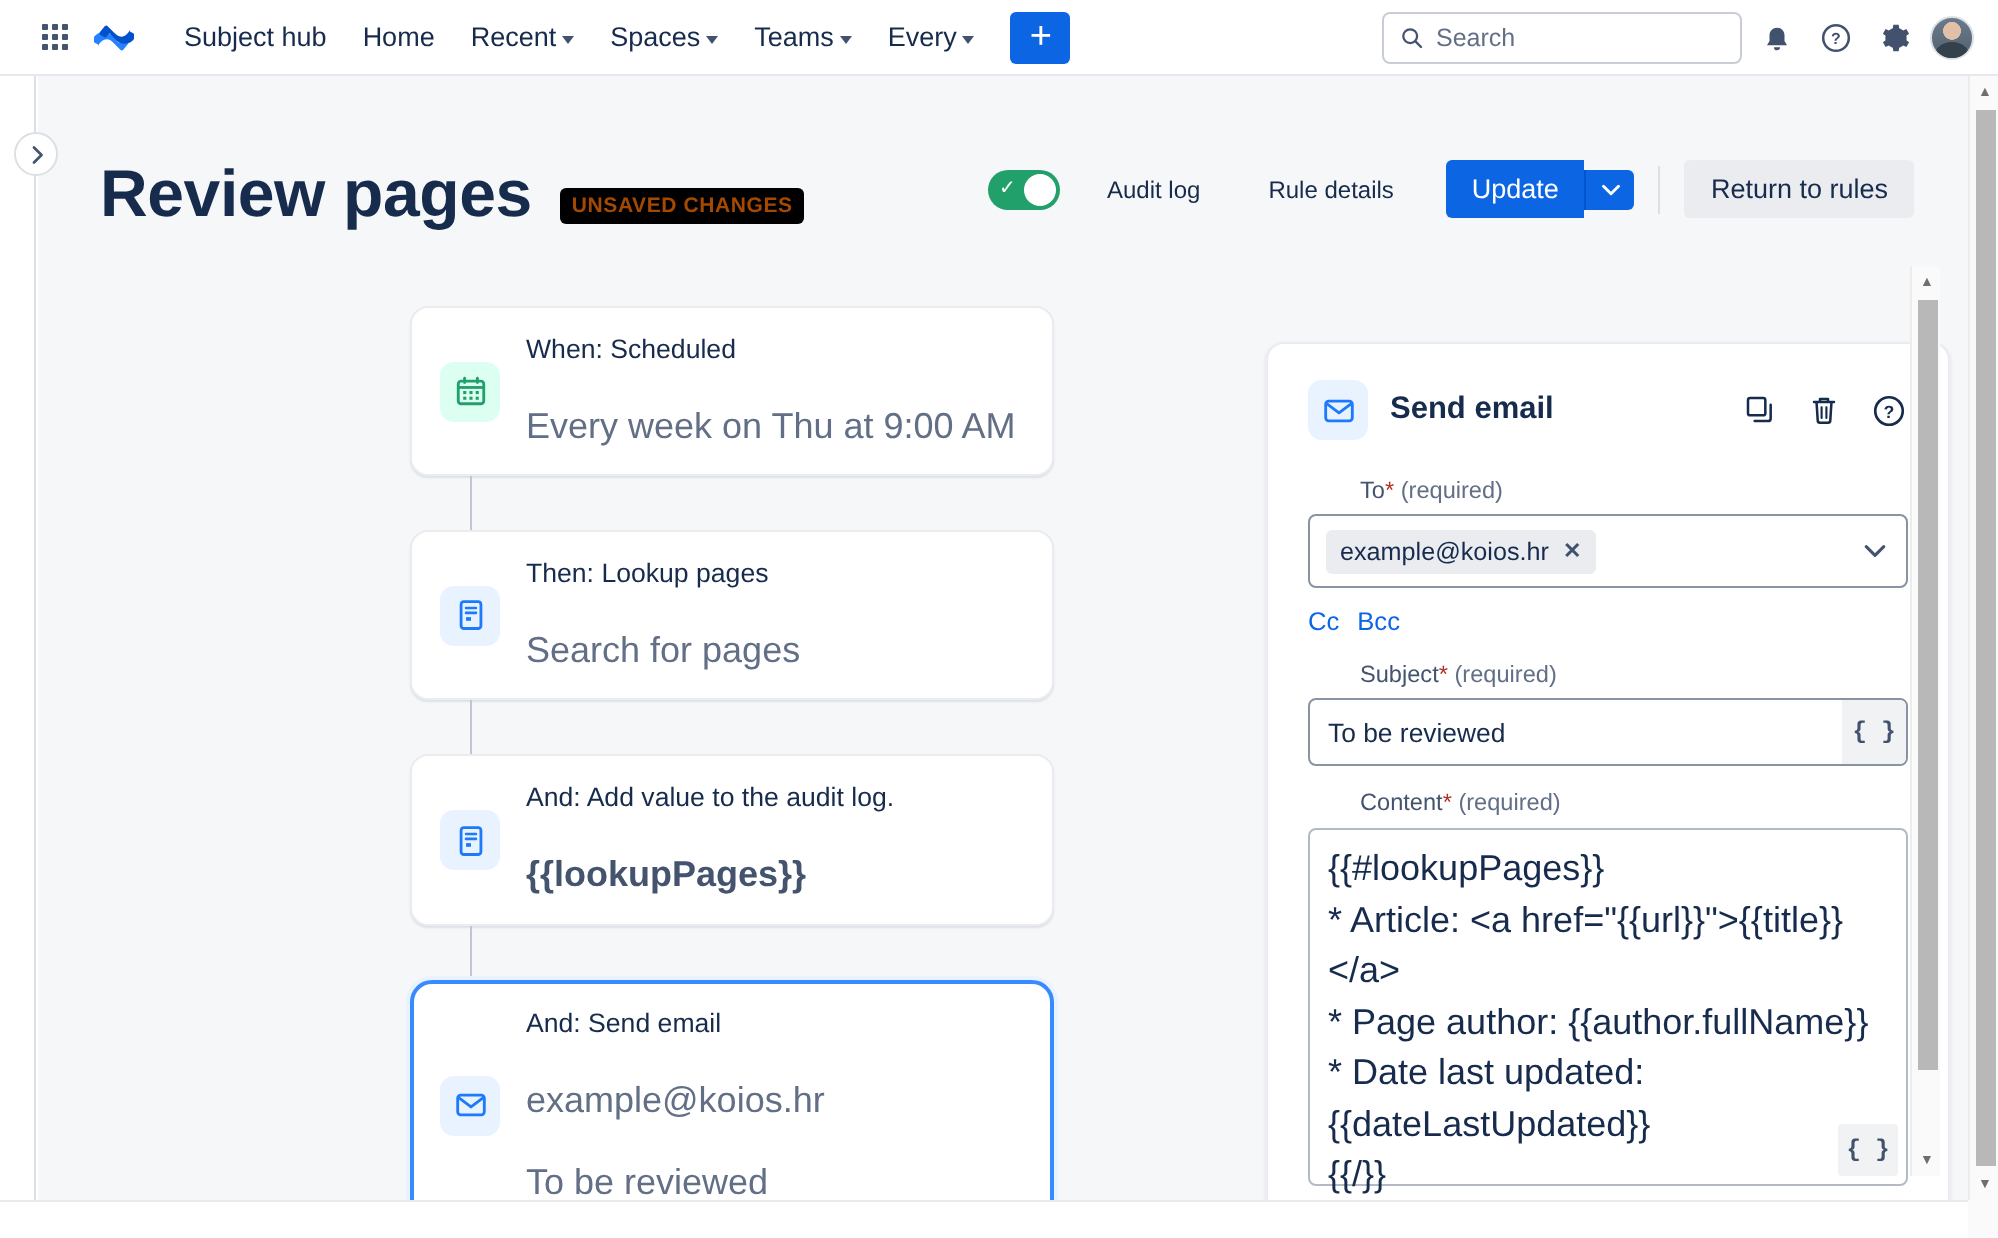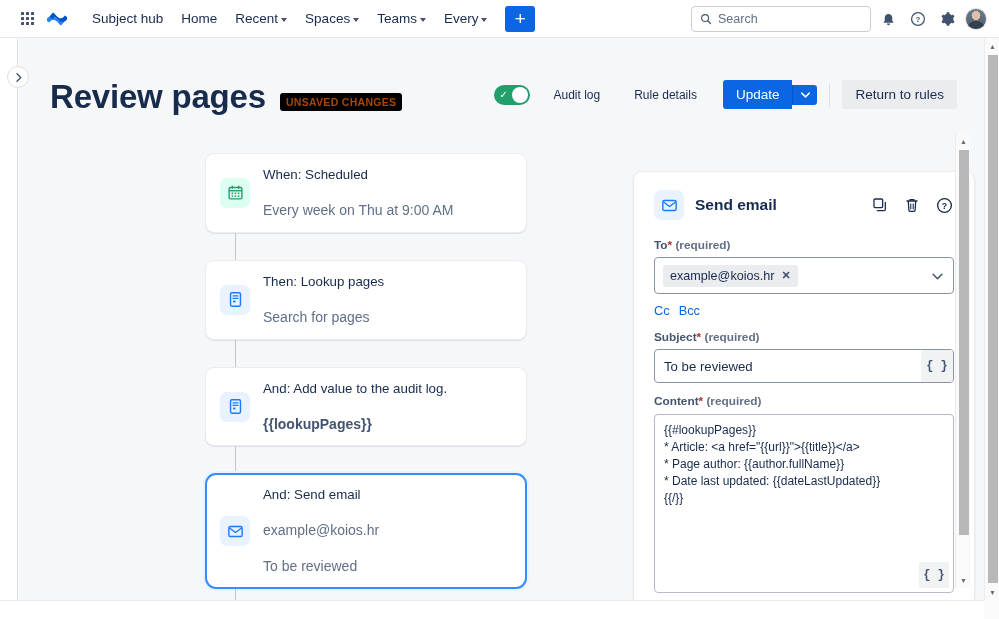--- a/index.html
+++ b/index.html
@@ -117,21 +117,21 @@
     box-shadow:0 0 0 2px #e9f2ff;
   }
   .step-icon {
     width:30px;height:30px;border-radius:7px;flex:0 0 30px;
     display:flex;align-items:center;justify-content:center;
   }
   .ico-green { background:#dcfff1; }
   .ico-blue { background:#e9f2ff; }
   .step-text { display:flex; flex-direction:column; gap:17px; }
   .step-title { font-size:13.3px; color:#172b4d; line-height:1.35; }
-  .step-sub { font-size:14px; color:#626f86; line-height:1.35; }
+  .step-sub { font-size:18px; color:#626f86; line-height:1.35; }
   .step-sub.mono { font-weight:600; color:#44546f; }
   .connector { width:1px; height:27px; background:#c1c7d0; margin-left:30px; }
   .add-component {
     margin-left:16px; margin-top:0px;
     background:#ebecf0; color:#172b4d; font-size:13.3px; font-weight:500;
     padding:8px 13px; border-radius:4px; display:inline-flex; align-items:center; gap:8px;
     cursor:pointer;
   }
   .plus-ico { font-size:15px; line-height:1; color:#172b4d; font-weight:300;}
 
@@ -141,21 +141,21 @@
     background:#fff; border:1px solid #ebecf0; border-radius:9px 9px 0 0;
     box-shadow:0 1px 2px rgba(9,30,66,0.12);
     overflow:hidden;
   }
   .panel-inner { padding:18px 20px 0 20px; }
   .panel-head { display:flex; align-items:center; gap:11px; margin-bottom:18px; }
   .panel-head .titl { font-size:15.5px; font-weight:700; color:#172b4d; flex:1;}
   .panel-acts { display:flex; align-items:center; gap:12px; }
   .panel-act { cursor:pointer; display:flex; align-items:center; justify-content:center; width:20px;height:20px;}
 
-  .field-label { font-size:11.8px; color:#44546f; margin-bottom:5px; font-weight:700;}
+  .field-label { font-size:11.8px; color:#44546f; margin-bottom:5px; font-weight:400;margin-left:26px;}
   .req-star { color:#ae2e24; }
   .req-txt { color:#626f86; }
   .input-wrap {
     border:1.6px solid #8993a4; border-radius:4px; background:#fff;
     display:flex; align-items:center; min-height:37px; padding:0 8px 0 8px; cursor:text;
   }
   .chip {
     background:#ebecf0; border-radius:3px; padding:4px 7px; font-size:12.6px; color:#172b4d;
     display:inline-flex; align-items:center; gap:7px;
   }
@@ -170,21 +170,21 @@
   }
   .subject-val { flex:1; display:flex; align-items:center; padding:0 9px; font-size:13.2px; color:#172b4d; }
   .braces-btn {
     width:32px; background:#f1f2f4; display:flex;align-items:center;justify-content:center;
     font-size:12px; color:#42526e; cursor:pointer; font-family:"Liberation Mono", monospace; font-weight:700;
   }
   .content-wrap {
     margin-top:6px; border:1.6px solid #b3bac5; border-radius:4px; background:#fff;
     height:179px; position:relative; padding:7px 9px; cursor:text;
   }
-  .content-text { font-size:12px; color:#172b4d; line-height:1.42; white-space:pre-wrap; word-break:break-word;}
+  .content-text { font-size:18px; color:#172b4d; line-height:1.42; white-space:pre-wrap; word-break:break-word;}
   .content-braces {
     position:absolute; right:4px; bottom:4px; width:30px; height:26px;
     background:#f1f2f4; display:flex;align-items:center;justify-content:center;
     font-size:12px; color:#42526e; cursor:pointer; border-radius:2px;
     font-family:"Liberation Mono", monospace; font-weight:700;
   }
   .more-options {
     margin-top:14px; display:flex; align-items:center; gap:8px;
     font-size:13.2px; color:#172b4d; cursor:pointer; font-weight:500;
   }

